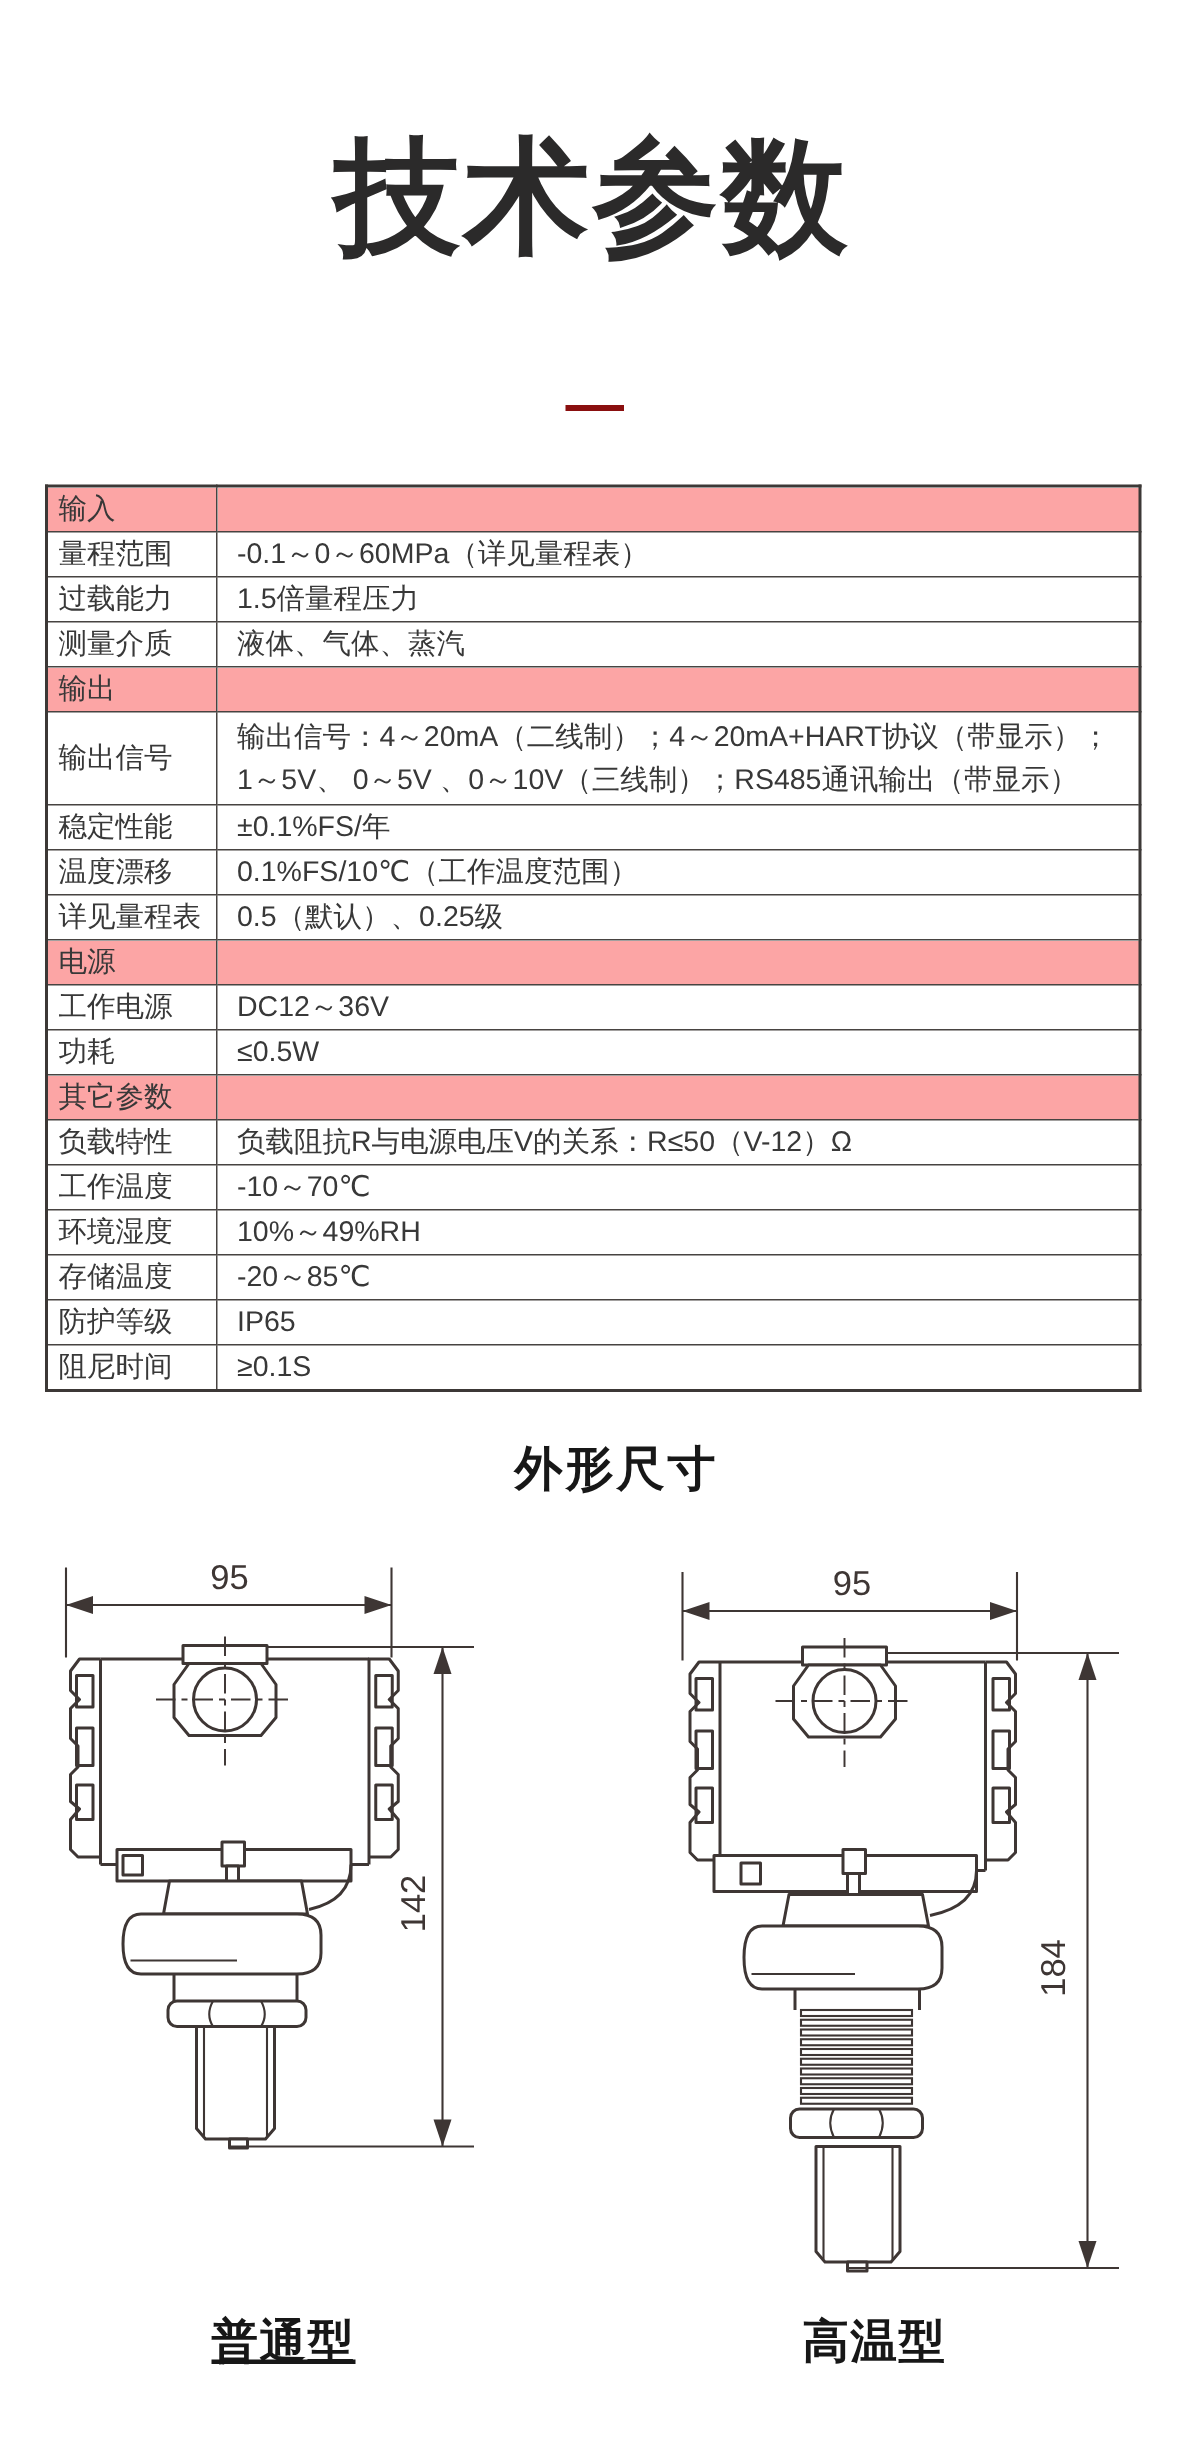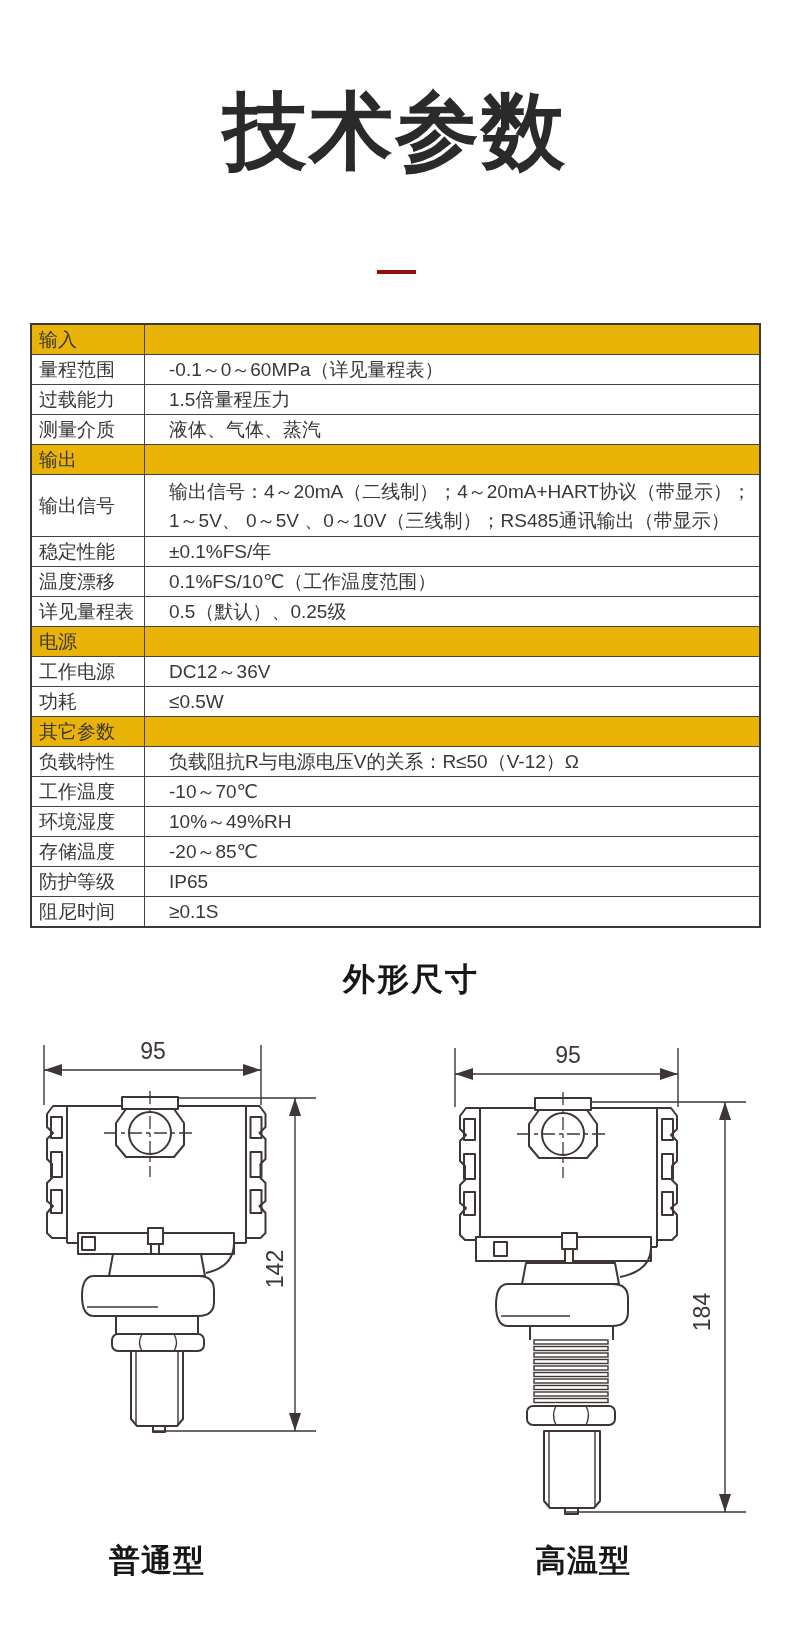--- a/index.html
+++ b/index.html
@@ -11,38 +11,38 @@
     position:absolute;top:84px;left:0;width:100%;margin:0;text-align:center;
     font-size:84px;line-height:1.12;font-weight:900;color:#2b2a2a;letter-spacing:2px;
   }
   .red-divider{position:absolute;top:270px;left:377px;width:39px;height:4px;background:#8a0f0f;}
   table.spec{
     position:absolute;top:323px;left:30px;width:731px;border-collapse:collapse;
     font-size:19px;color:#383838;table-layout:fixed;
   }
   table.spec td{
     border:1.5px solid #474341;height:29px;vertical-align:middle;
-    padding:0 4px 0 24px;line-height:27px;white-space:nowrap;overflow:hidden;
+    padding:0 4px 0 13px;line-height:27px;white-space:nowrap;overflow:hidden;
   }
   table.spec{border:2px solid #3c3836;}
   table.spec td.label{width:103px;padding:0 2px 0 7px;}
-  tr.section td{background:#eab308;}
+  tr.section td{background:#fca5a5;}
   tr.tall td{height:61px;line-height:29px;}
   .dim-heading{
     position:absolute;top:942px;left:0;width:100%;margin:16px;text-align:center;
     font-size:32px;font-weight:bold;color:#171717;letter-spacing:2px;
   }
   .drawing{position:absolute;}
   .drawing-left{left:38px;top:1005px;}
   .drawing-right{left:428px;top:1003px;}
   .caption{
     position:absolute;top:1540px;width:170px;text-align:center;
     font-size:31px;font-weight:bold;color:#171717;letter-spacing:1px;
   }
-  .caption-left{left:72px;}
+  .caption-left{left:104px;text-decoration:underline;}
   .caption-right{left:498px;}
   svg .ln{stroke:#3e3634;stroke-width:2;fill:none;stroke-linejoin:round;stroke-linecap:butt;}
   svg .thin{stroke:#3e3634;stroke-width:1.4;fill:none;}
   svg .wh{fill:#ffffff;stroke:#3e3634;stroke-width:2;stroke-linejoin:round;}
   svg .arrow{fill:#3e3634;stroke:none;}
   svg .cl{stroke:#3e3634;stroke-width:1.3;fill:none;stroke-dasharray:13 4 4 4;}
   svg text{fill:#3e3634;font-size:23px;font-family:"Liberation Sans","DejaVu Sans",sans-serif;}
 </style>
 </head>
 <body>

